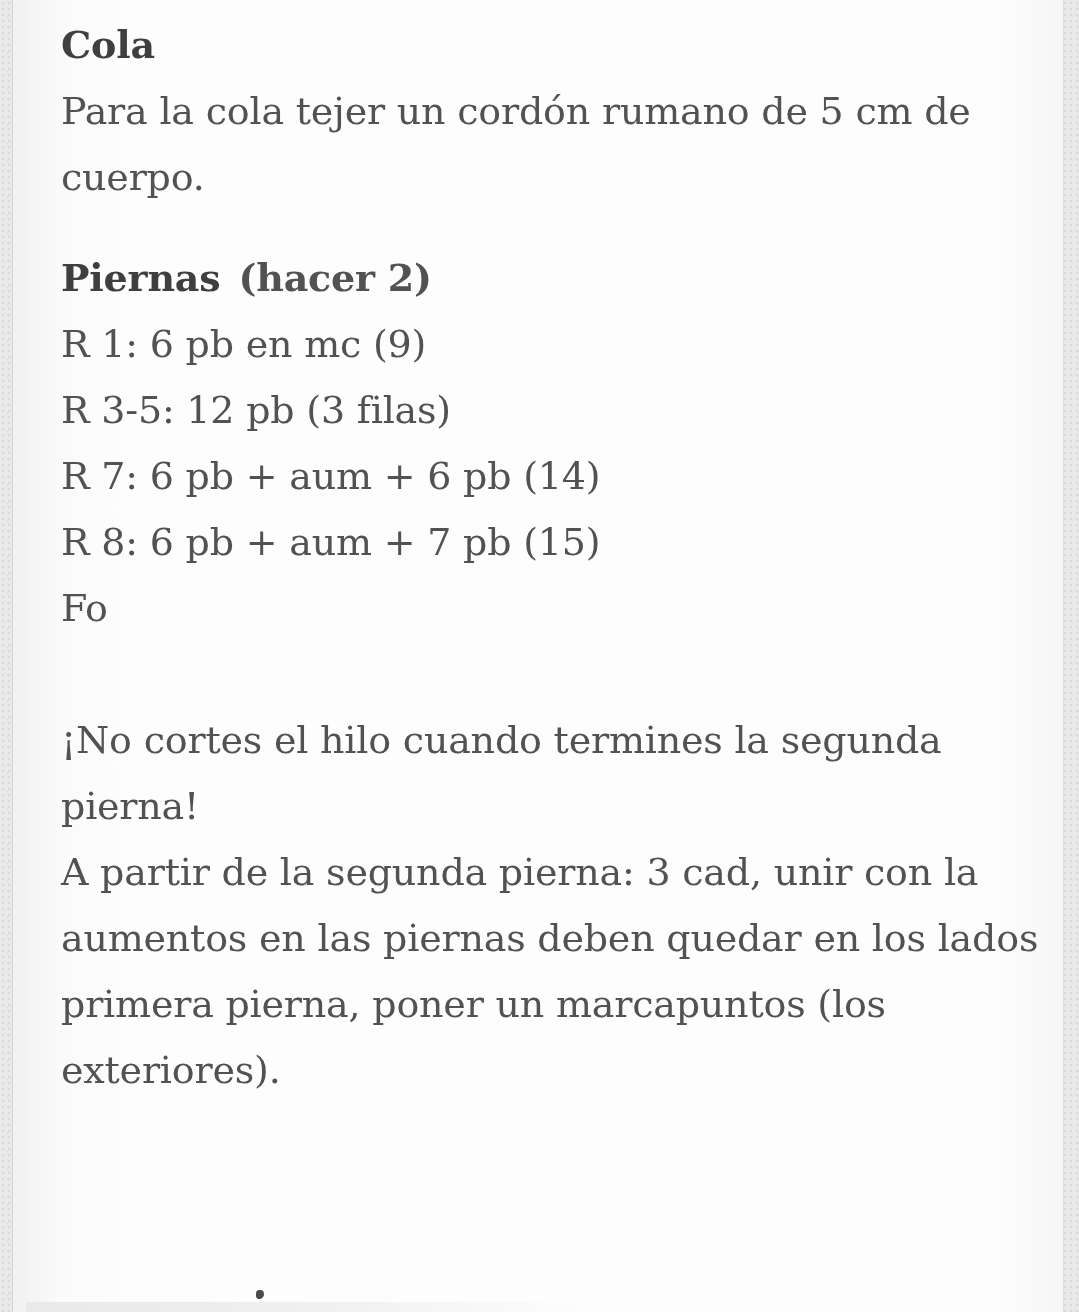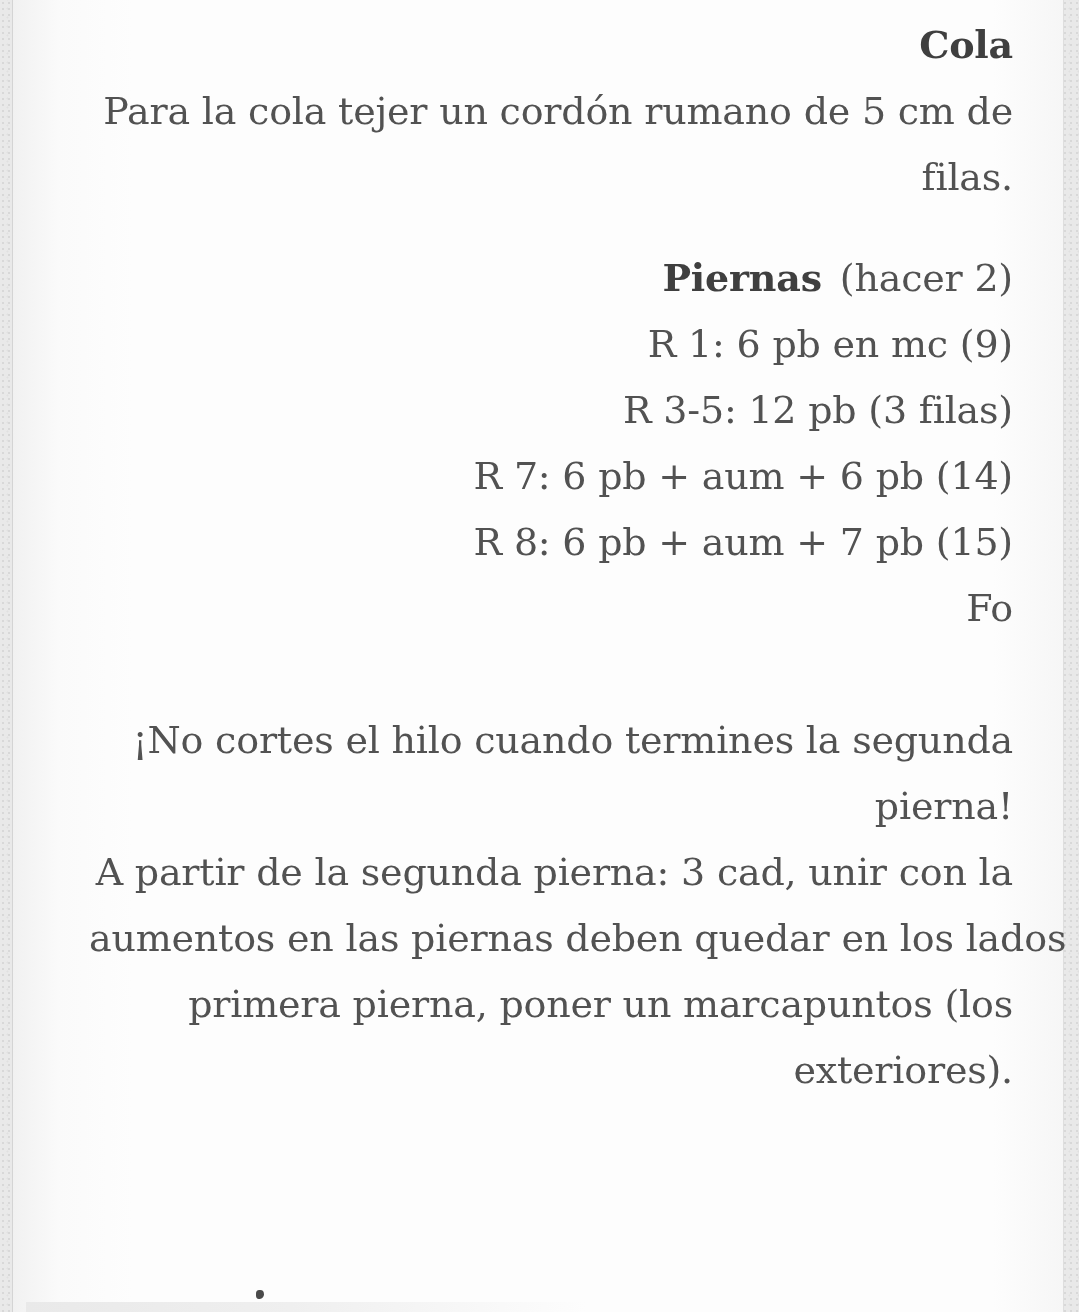--- a/index.html
+++ b/index.html
@@ -15,21 +15,20 @@
   .page {
     position: relative;
     width: 1079px;
     height: 1312px;
     background-color: #e9e9e9;
     background-image:
       radial-gradient(#d8d8d8 0.8px, transparent 1px),
       radial-gradient(#e0e0e0 0.9px, transparent 1.1px);
     background-size: 6px 6px, 9px 9px;
     background-position: 0 0, 3px 4px;
-    text-align: right;
   }
   .card {
     position: absolute;
     top: 0;
     bottom: 0;
     left: 12px;
     right: 15px;
     border-left: 1px solid #d4d4d4;
     border-right: 1px solid #dedede;
     background: linear-gradient(
@@ -54,25 +53,24 @@
   }
   .heading {
     font-weight: 700;
     color: #3f3f3f;
   }
   .section-legs {
     margin-top: 35px;
   }
   .note {
     margin-top: 66px;
-    margin-left: 28px;
   }
   .sub-rest {
     margin-left: 18px;
-    font-weight: 400;
+    font-weight: 700;
     color: #525252;
   }
   .bottom-shade {
     position: absolute;
     left: 13px;
     bottom: 0;
     width: 590px;
     height: 10px;
     background: linear-gradient(to right, #e9e9e9 0%, #efefef 45%, rgba(239,239,239,0) 95%);
   }
@@ -90,21 +88,21 @@
 <body>
 
 <div class="page">
   <div class="card">
     <div class="content">
 
       <div class="section-tail">
         <div class="line heading">Cola</div>
         <div>
             <div class="line">Para la cola tejer un cordón rumano de 5 cm de</div>
-            <div class="line">filas.</div>
+            <div class="line">cuerpo.</div>
           </div>
       </div>
 
       <div class="section-legs">
         <div class="line">
           <span class="heading">Piernas</span><span class="sub-rest">(hacer 2)</span>
         </div>
         <div>
             <div class="line">R 1: 6 pb en mc (9)</div>
             <div class="line">R 3-5: 12 pb (3 filas)</div>

